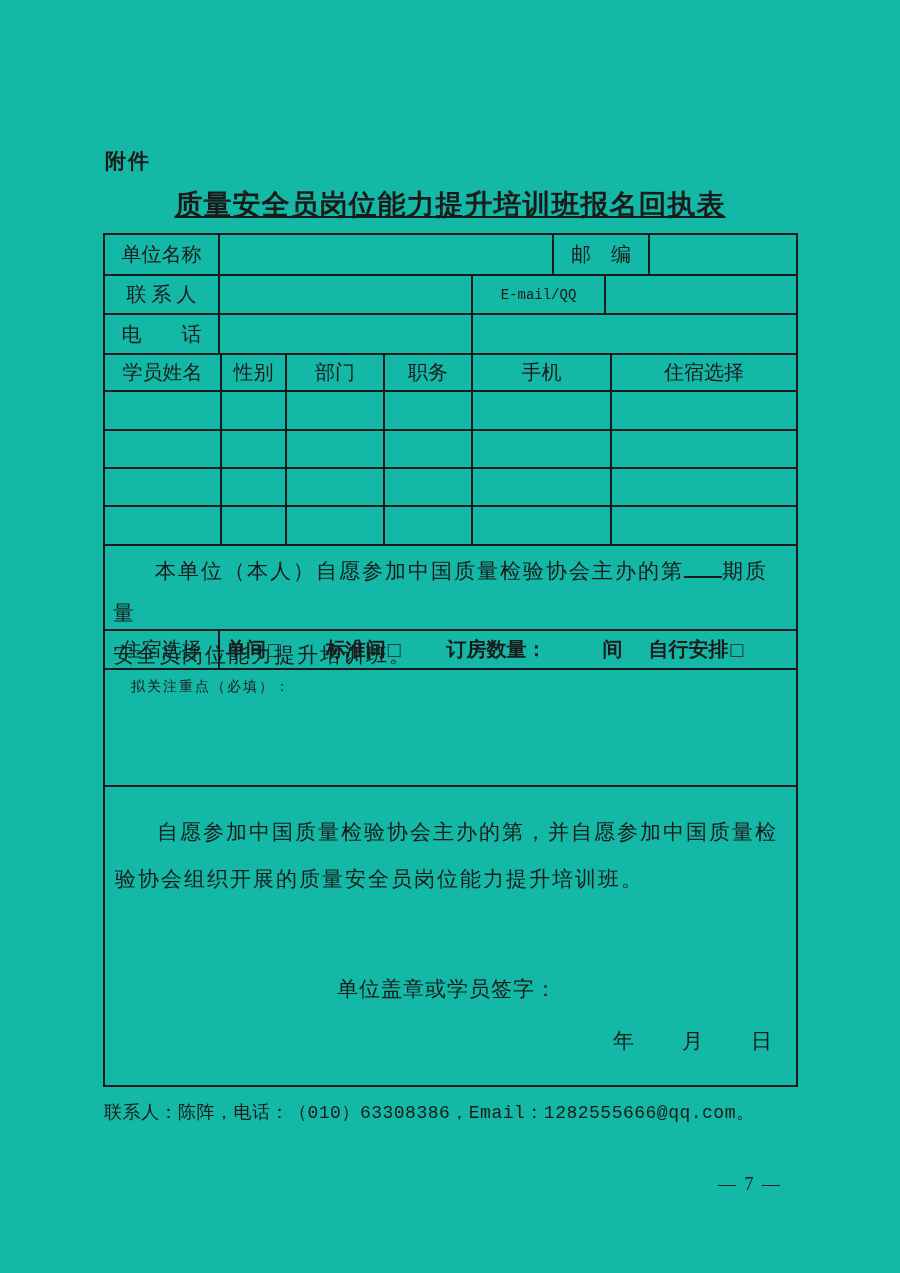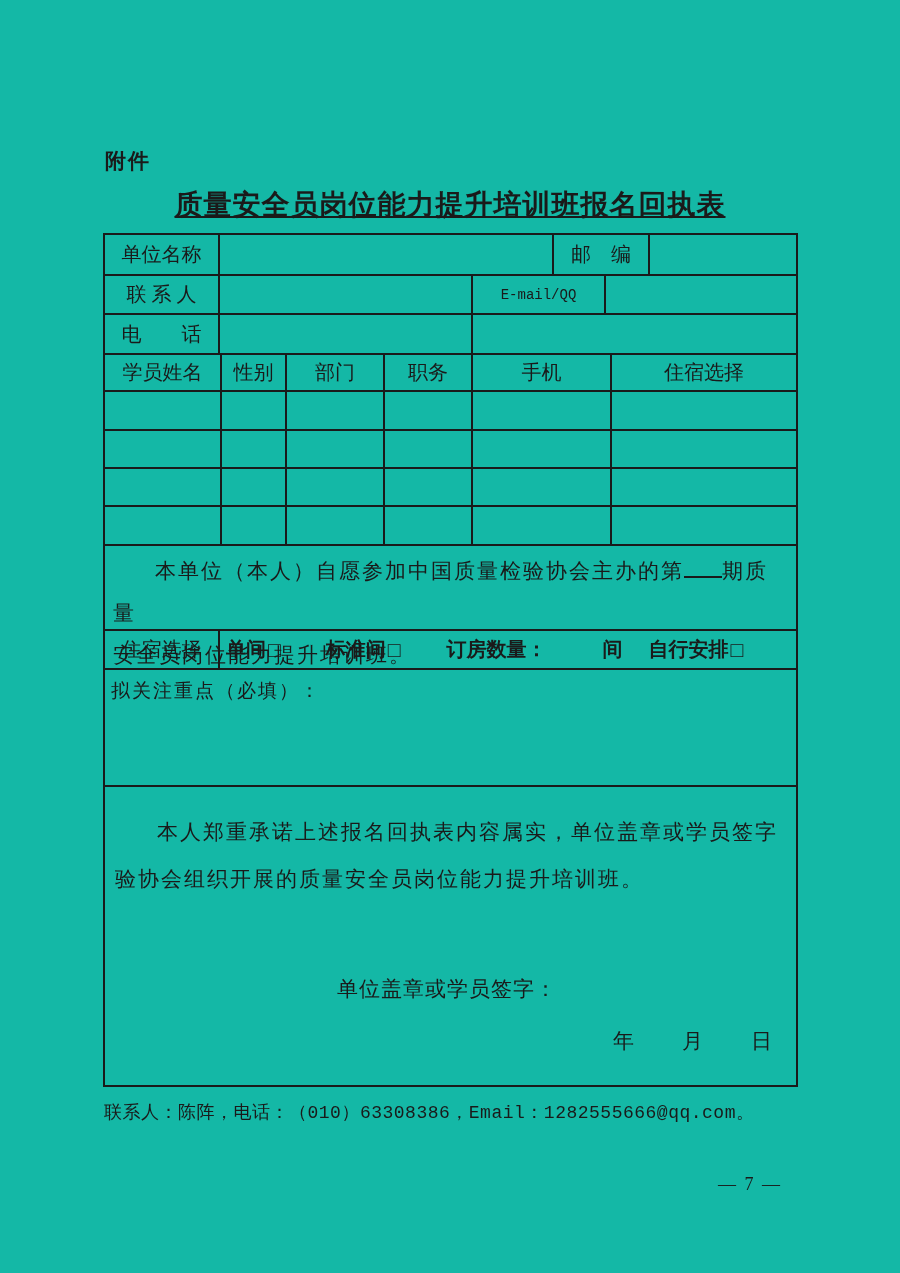--- a/index.html
+++ b/index.html
@@ -45,22 +45,22 @@
   .blank-line {
     display:inline-block; width:38px; height:1.05em;
     border-bottom:2px solid #1a1a1a;
   }
   .lodging-cell { justify-content:flex-start; padding-left:6px;font-weight:bold; }
   .opt { margin-left:0; }
   .gap45 { margin-left:45px; } .gap46 { margin-left:46px; }
   .gap56 { margin-left:56px; } .gap35 { margin-left:26px; }
   .chk { font-size:21px; margin-left:2px; position:relative; top:1px; }
   .focus-cell {
-    display:block; padding:8px 6px;
-    font-size:19px; letter-spacing:2px; text-align:left;
+    display:block; padding:8px 26px;
+    font-size:14px; letter-spacing:2px; text-align:left;
   }
   .pledge-cell { display:block; position:relative; border-bottom:none; }
   .pledge-para {
     margin:22px 10px 0 10px; font-size:21px; letter-spacing:2px; line-height:47px;
   }
   .signature {
     position:absolute; left:232px; top:188px;
     font-size:21px; letter-spacing:1px;
   }
   .date-line {
@@ -168,21 +168,21 @@
           <span class="chk">□</span>
       </div>
     </div>
 
     <div class="row h117 focus-cell">
       <span>拟关注重点（必填）：</span>
     </div>
 
     <div class="row h262 pledge-cell norule">
       <div class="pledge-para">
-        <div class="indent">本人郑重承诺上述报名回执表内容属实，单位盖章或学员签字</div>
+        <div class="indent">自愿参加中国质量检验协会主办的第，并自愿参加中国质量检</div>
         <div>验协会组织开展的质量安全员岗位能力提升培训班。</div>
       </div>
       <div class="signature">单位盖章或学员签字：</div>
       <div class="date-line">年　　月　　日</div>
     </div>
 
   </div>
 
   <div class="footer-note">联系人：陈阵，电话：（010）63308386，Email：1282555666@qq.com。</div>
   <div class="page-number">— 7 —</div>

